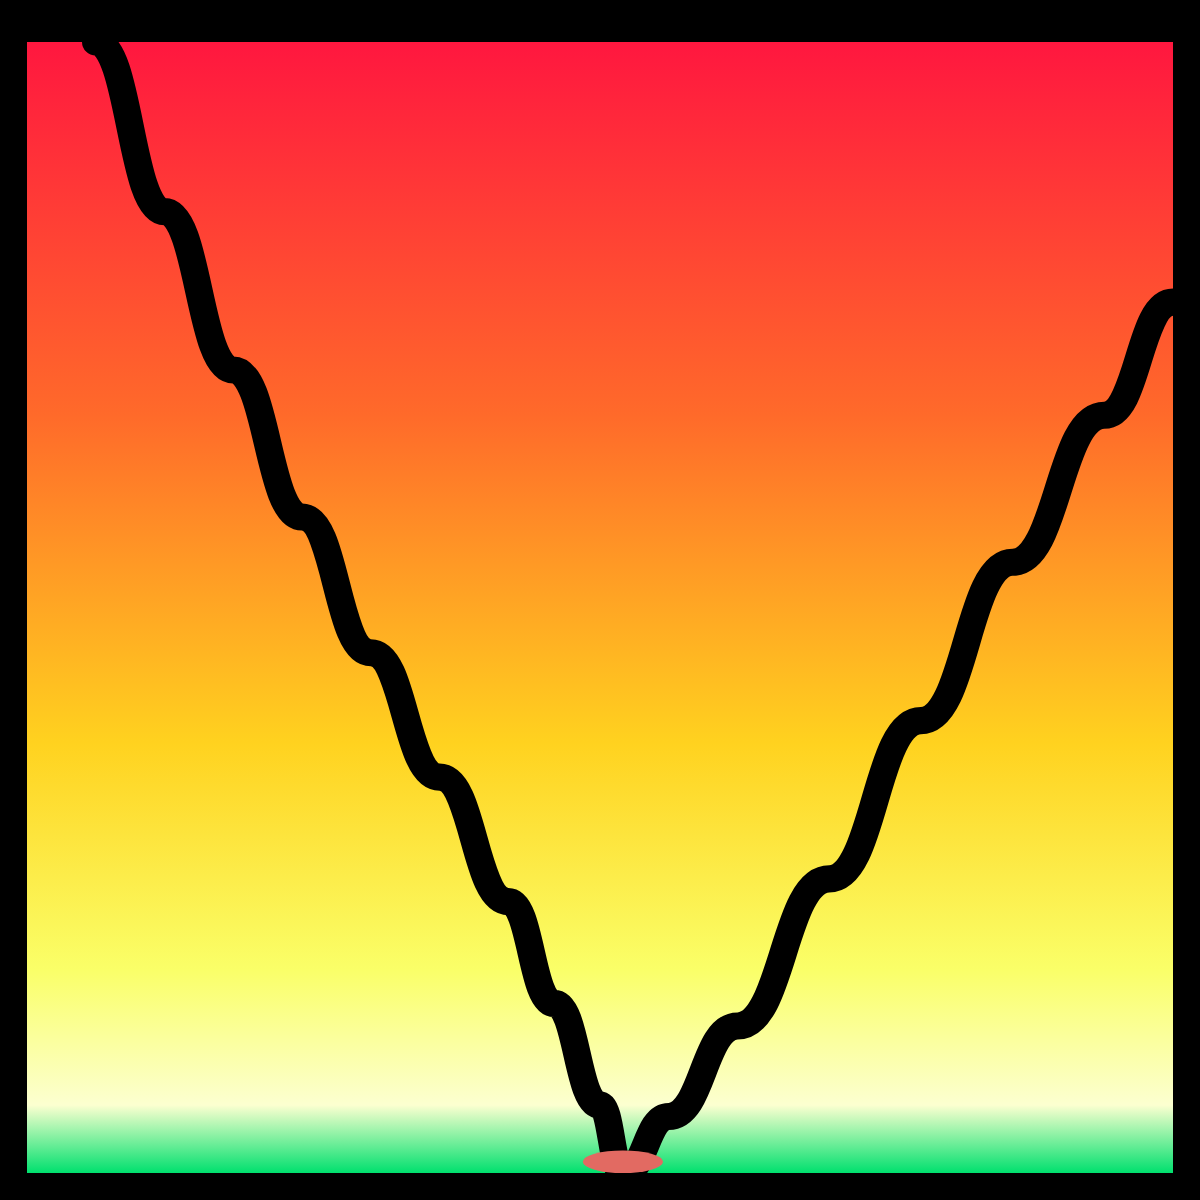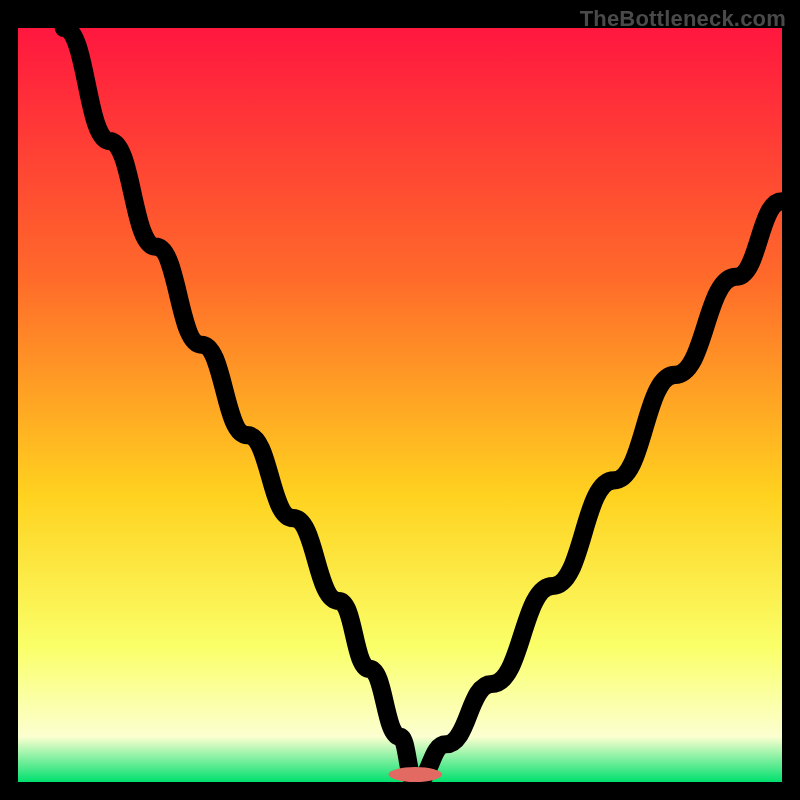--- a/index.html
+++ b/index.html
@@ -47,21 +47,20 @@
     fill: #e26a62;
     rx: 6;
     ry: 6;
   }
 </style>
 </head>
 <body>
 
 <div class="stage">
 
-  <div class="watermark">TheBottleneck.com</div>
 
   <svg class="plot" viewBox="0 0 100 100" preserveAspectRatio="none">
     <defs>
       <linearGradient id="bg-grad" x1="0" y1="0" x2="0" y2="1">
         <stop id="g0" offset="0%" stop-color="#ff173f"></stop>
         <stop id="g1" offset="33%" stop-color="#ff6a2a"></stop>
         <stop id="g2" offset="62%" stop-color="#ffd21f"></stop>
         <stop id="g3" offset="82%" stop-color="#faff68"></stop>
         <stop id="g4" offset="94%" stop-color="#fcffd0"></stop>
         <stop id="g5" offset="100%" stop-color="#00e06e"></stop>

